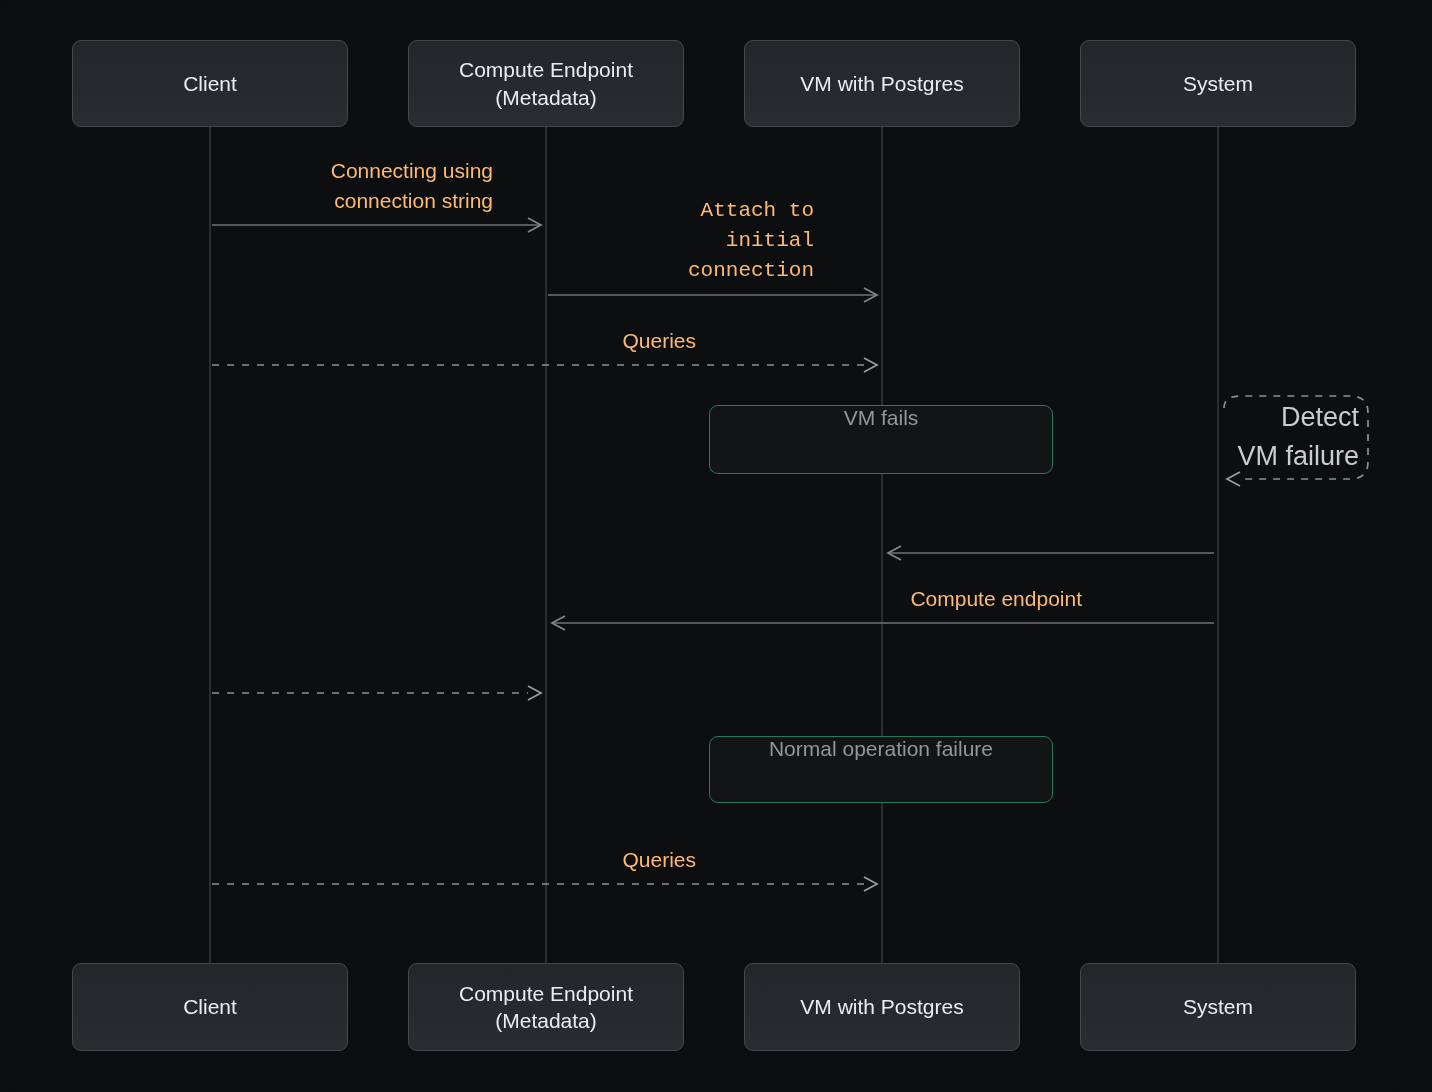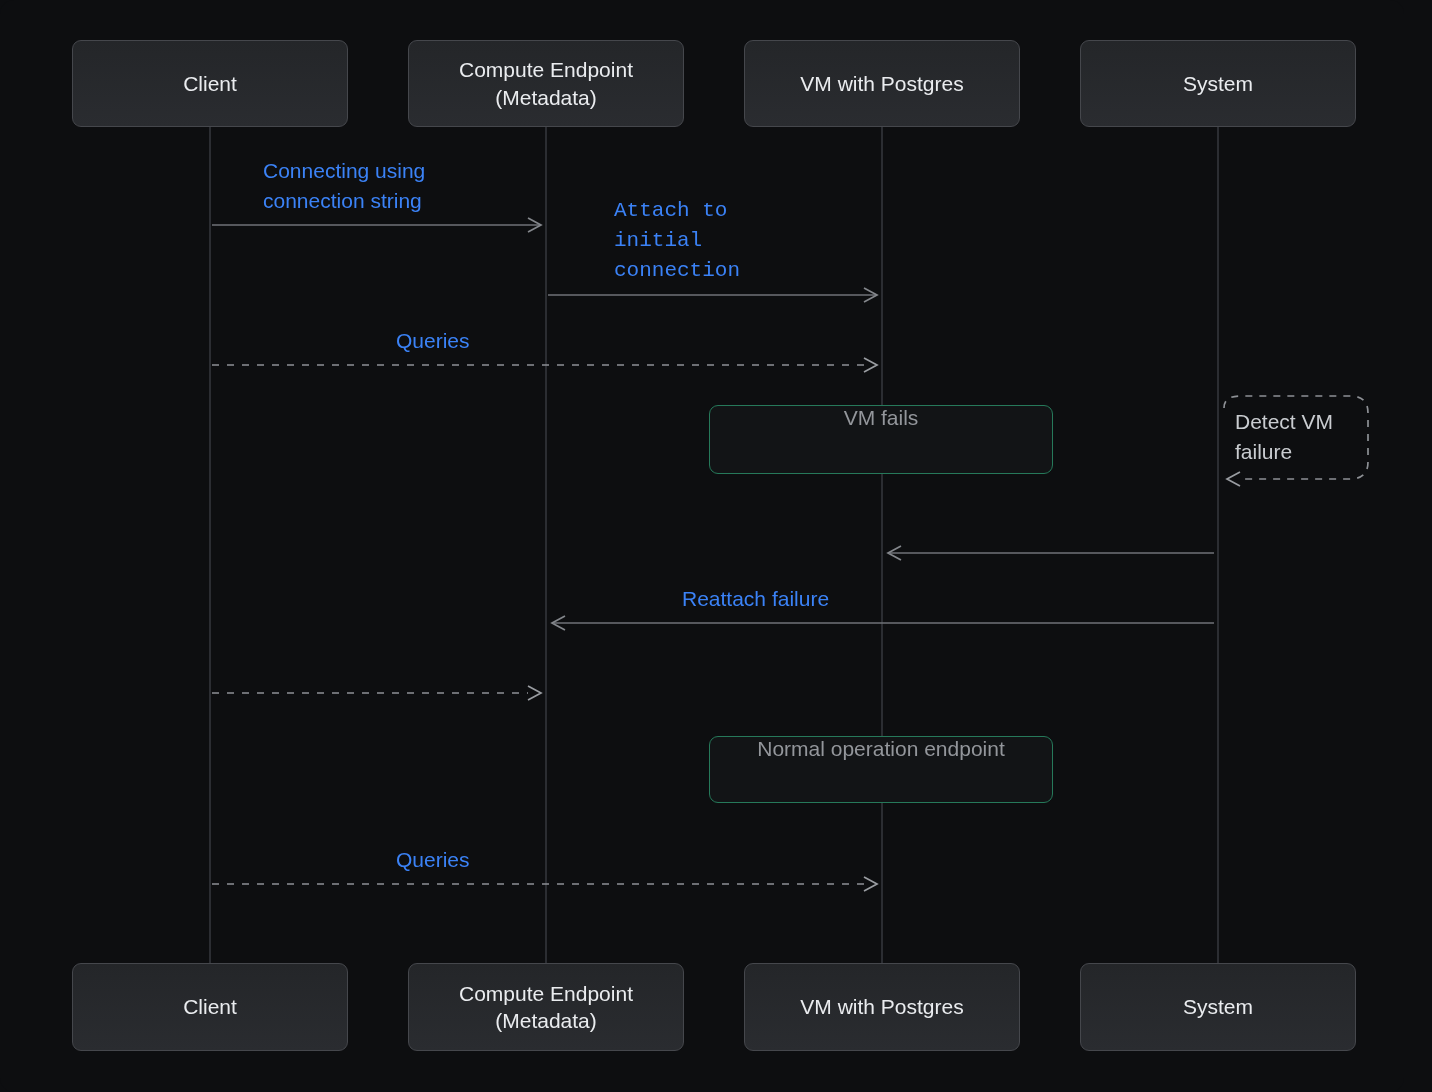--- a/index.html
+++ b/index.html
@@ -22,34 +22,34 @@
   .pbox{
     position:absolute;width:276px;height:87px;
     background:linear-gradient(180deg,#242629 0%,#2a2c30 100%);
     border:1px solid #45474c;border-radius:9px;
     display:flex;align-items:center;justify-content:center;
     text-align:center;color:#eaecef;font-size:21px;line-height:1.3;
     box-sizing:border-box;padding:6px 12px;
   }
   .msg-label{
     position:absolute;transform:translateX(-50%);
-    color:#3b82f6;font-size:21px;line-height:1.43;text-align:left;
+    color:#fdba74;font-size:21px;line-height:1.43;text-align:right;
     white-space:normal;
   }
   .note{
     position:absolute;
     background:#121416;
     border:1.5px solid #26795a;border-radius:9px;
     display:flex;align-items:flex-start;justify-content:center;
     text-align:center;font-size:21px;color:#93969b;
     box-sizing:border-box;
   }
   .loop-label{
     position:absolute;transform:translate(-50%,-50%);
-    color:#c9ccd0;font-size:21px;line-height:1.43;text-align:left;
+    color:#c9ccd0;font-size:27px;line-height:1.43;text-align:right;
   }
 </style>
 </head>
 <body>
 
 <div id="canvas">
 
   <svg id="wires" viewBox="0 0 1432 1092">
 
     <line class="lifeline" x1="210" y1="127" x2="210" y2="963"></line>
@@ -91,28 +91,28 @@
   <div class="pbox" style="left:744px;top:40px;">
     <span>VM with Postgres</span>
   </div>
   <div class="pbox" style="left:1080px;top:40px;">
     <span>System</span>
   </div>
 
   <div class="msg-label" style="left:378px;bottom:876px;width:230px;">Connecting using connection string</div>
   <div class="msg-label" style="left:714px;bottom:806px;width:200px;font-family:Liberation Mono, monospace;">Attach to initial connection</div>
   <div class="msg-label" style="left:546px;bottom:736px;width:300px;">Queries</div>
-  <div class="msg-label" style="left:882px;bottom:478px;width:400px;">Reattach failure</div>
+  <div class="msg-label" style="left:882px;bottom:478px;width:400px;">Compute endpoint</div>
   <div class="msg-label" style="left:546px;bottom:217px;width:300px;">Queries</div>
 
   <div class="note" style="left:709px;top:405px;width:344px;height:69px;">
     <span>VM fails</span>
   </div>
   <div class="note" style="left:709px;top:736px;width:344px;height:67px;">
-    <span>Normal operation endpoint</span>
+    <span>Normal operation failure</span>
   </div>
 
   <div class="loop-label" style="left:1297px;top:437px;width:124px;">Detect VM failure</div>
 
   <div class="pbox" style="left:72px;top:963px;height:88px;">
     <span>Client</span>
   </div>
   <div class="pbox" style="left:408px;top:963px;height:88px;">
     <span>Compute Endpoint (Metadata)</span>
   </div>

